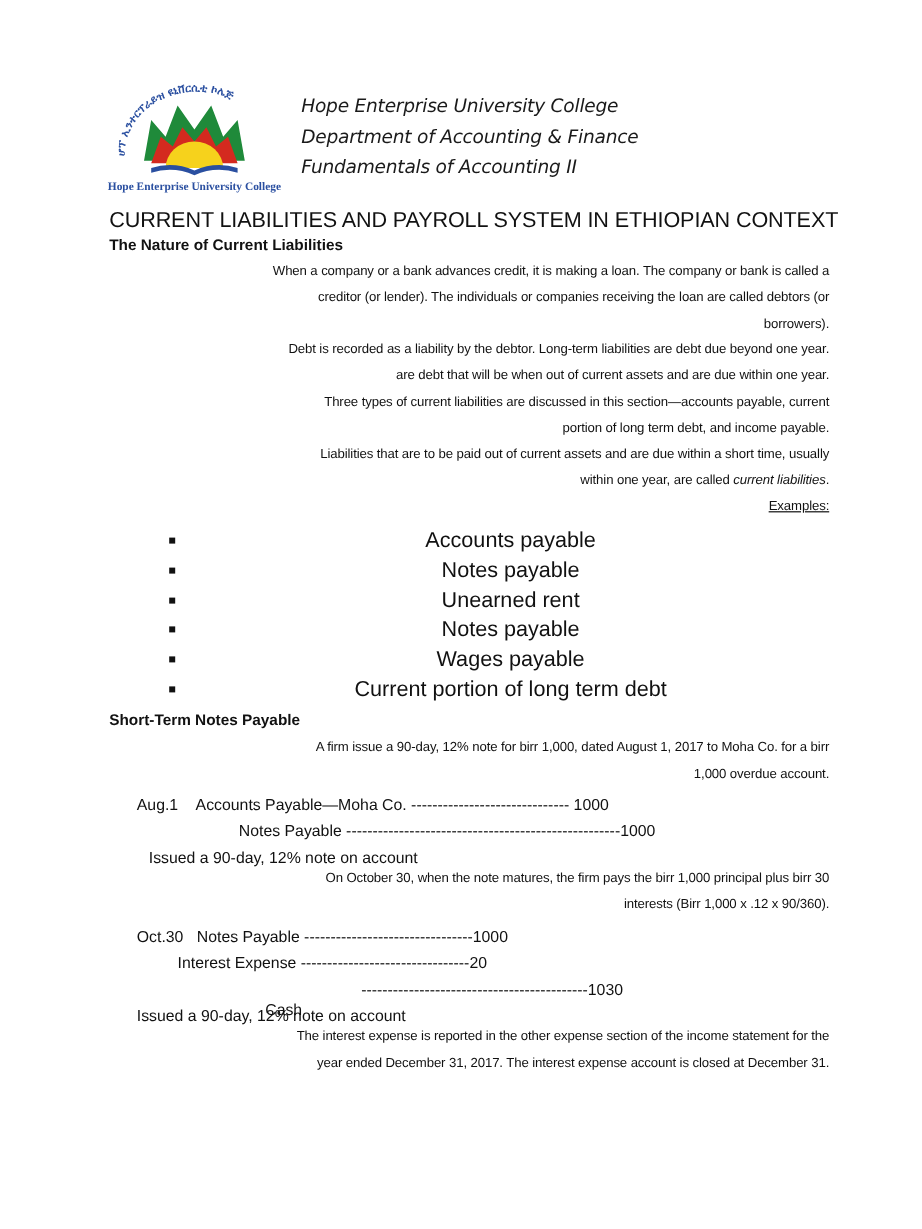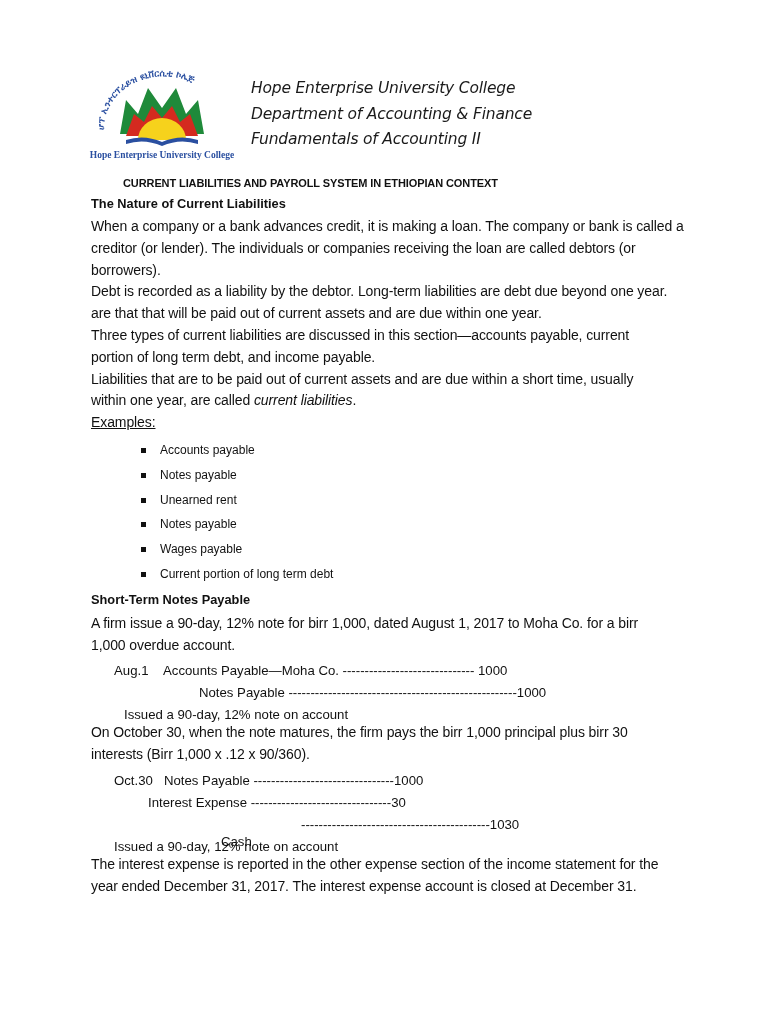--- a/index.html
+++ b/index.html
@@ -11,31 +11,30 @@
   .page { position: absolute; left: 0; top: 0; width: 768px; height: 1024px; }
   .logo { position: absolute; left: 86px; top: 70px; width: 152px; height: 92px; }
   .header-lines { position: absolute; left: 251px; top: 76px; }
   .header-line {
     font-family: "DejaVu Sans", sans-serif; font-style: italic;
     font-size: 15.5px; line-height: 25.5px; color: #1a1a1a; white-space: nowrap;
     letter-spacing: -0.2px;
   }
   .content { position: absolute; left: 91px; top: 173px; width: 600px; }
   .doc-title {
-    font-weight: bold; font-size: 11px; line-height: 20px; white-space: nowrap;
+    font-weight: normal; font-size: 18px; line-height: 20px; white-space: nowrap;
     letter-spacing: -0.1px;
-    margin-left: 32px;
   }
   .subhead { font-weight: bold; font-size: 12.8px; line-height: 20px; white-space: nowrap; }
-  .p { font-size: 14px; line-height: 21.8px; white-space: nowrap; letter-spacing: -0.1px; }
+  .p { font-size: 11px; line-height: 21.8px; white-space: nowrap; letter-spacing: -0.1px; text-align: right; }
   .p em { font-style: italic; }
   .underline { text-decoration: underline; }
   ul.examples { list-style: none; margin: 4px 0 0 0; padding: 0; }
   ul.examples li {
-    position: relative; padding-left: 69px; font-size: 12px; line-height: 24.8px; white-space: nowrap;
+    position: relative; padding-left: 69px; font-size: 18px; line-height: 24.8px; white-space: nowrap; text-align: center;
   }
   ul.examples li .bullet {
     position: absolute; left: 50px; top: 10px; width: 5px; height: 5px; background: #111;
   }
   .journal { font-size: 13.2px; line-height: 22px; white-space: nowrap; position: relative; height: 22px; }
   .journal span { position: absolute; top: 4px; }
 </style>
 </head>
 <body>
 
@@ -68,21 +67,21 @@
 
   <div class="content">
     <div class="doc-title">CURRENT LIABILITIES AND PAYROLL SYSTEM IN ETHIOPIAN CONTEXT</div>
     <div class="subhead" style="margin-top:1px;">The Nature of Current Liabilities</div>
 
     <div style="margin-top:2px;">
       <div class="p">When a company or a bank advances credit, it is making a loan. The company or bank is called a</div>
       <div class="p">creditor (or lender). The individuals or companies receiving the loan are called debtors (or</div>
       <div class="p">borrowers).</div>
       <div class="p">Debt is recorded as a liability by the debtor. Long-term liabilities are debt due beyond one year.</div>
-      <div class="p">are that that will be paid out of current assets and are due within one year.</div>
+      <div class="p">are debt that will be when out of current assets and are due within one year.</div>
       <div class="p">Three types of current liabilities are discussed in this section—accounts payable, current</div>
       <div class="p">portion of long term debt, and income payable.</div>
       <div class="p">Liabilities that are to be paid out of current assets and are due within a short time, usually</div>
       <div class="p"><span>within one year, are called </span><em>current liabilities</em><span>.</span></div>
       <div class="p underline">Examples:</div>
     </div>
 
     <ul class="examples">
       <li><span class="bullet"></span><span>Accounts payable</span></li>
       <li><span class="bullet"></span><span>Notes payable</span></li>
@@ -109,21 +108,21 @@
     </div>
 
     <div class="p">On October 30, when the note matures, the firm pays the birr 1,000 principal plus birr 30</div>
     <div class="p">interests  (Birr 1,000 x .12 x 90/360).</div>
 
     <div class="journal">
       <span style="left:23px;">Oct.30</span>
       <span style="left:73px;">Notes Payable --------------------------------1000</span>
     </div>
     <div class="journal">
-      <span style="left:57px;">Interest Expense --------------------------------30</span>
+      <span style="left:57px;">Interest Expense --------------------------------20</span>
     </div>
     <div class="journal">
       <span style="left:130px;margin-top:17px;">Cash</span>
       <span style="left:210px;">-------------------------------------------1030</span>
     </div>
     <div class="journal">
       <span style="left:23px;">Issued a 90-day, 12% note on account</span>
     </div>
 
     <div class="p">The interest expense is reported in the other expense section of the income statement for the</div>

